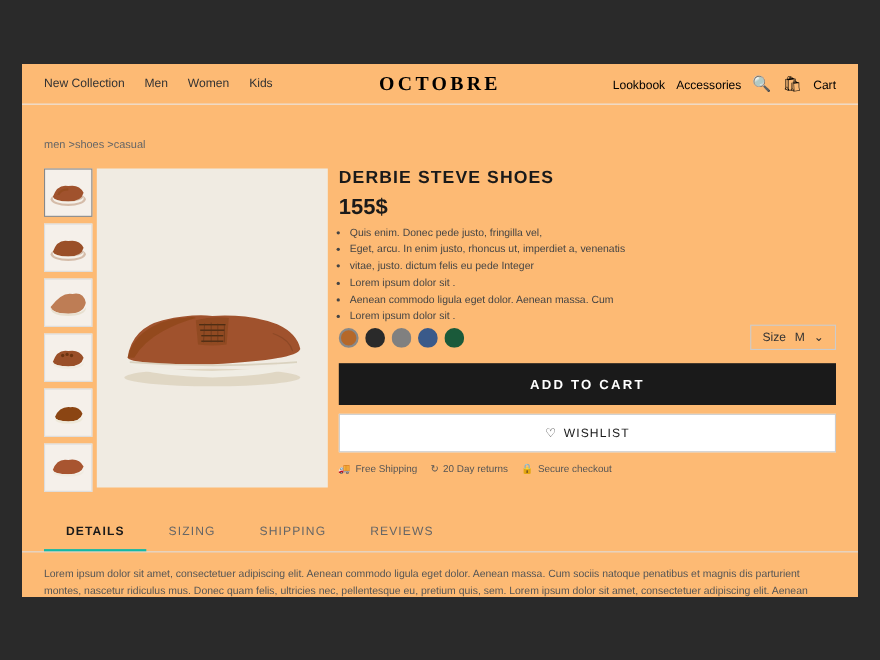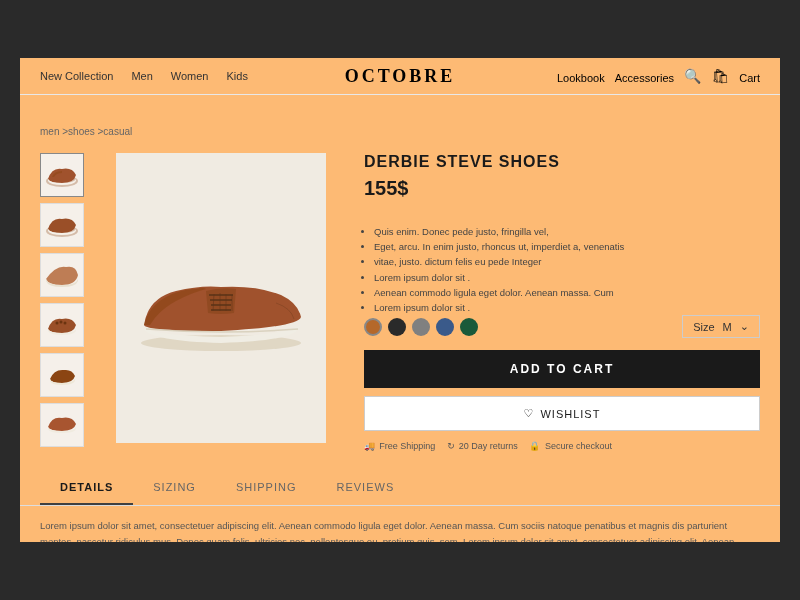--- a/index.html
+++ b/index.html
@@ -58,21 +58,21 @@
     .breadcrumb {
       padding: 6px 20px;
       font-size: 10px;
       color: #666;
       margin-top: 25px;
     }
     
     .product-area {
       display: flex;
       padding: 10px 20px 10px 20px;
-      gap: 28px;
+      gap: 0;
     }
     
     .thumbnails {
       display: flex;
       flex-direction: column;
       gap: 6px;
       width: 48px;
     }
     .thumb {
       width: 44px;
@@ -111,21 +111,21 @@
       font-size: 16px;
       font-weight: 700;
       letter-spacing: 1px;
       color: #1a1a1a;
       margin-bottom: 6px;
     }
     .product-price {
       font-size: 20px;
       font-weight: 700;
       color: #1a1a1a;
-      margin-bottom: 24px;
+      margin-bottom: 4px;
     }
     .product-desc {
       font-size: 9.5px;
       color: #444;
       line-height: 1.6;
       margin-bottom: 0;
     }
     .product-desc li { margin-left: 10px; }
     
     .options-row {
@@ -211,21 +211,21 @@
       padding: 10px 20px;
       font-size: 11px;
       cursor: pointer;
       color: #666;
       border-bottom: 2px solid transparent;
       letter-spacing: 1px;
     }
     .tab.active {
       color: #1a1a1a;
       font-weight: 700;
-      border-bottom: 2px solid #404040;
+      border-bottom: 2px solid #14b8a6;
     }
     
     .desc-text {
       padding: 12px 20px;
       font-size: 9.5px;
       color: #555;
       line-height: 1.7;
     }
     ::-webkit-scrollbar { width: 4px; }
     ::-webkit-scrollbar-thumb { background: #ccc; border-radius: 2px; }

